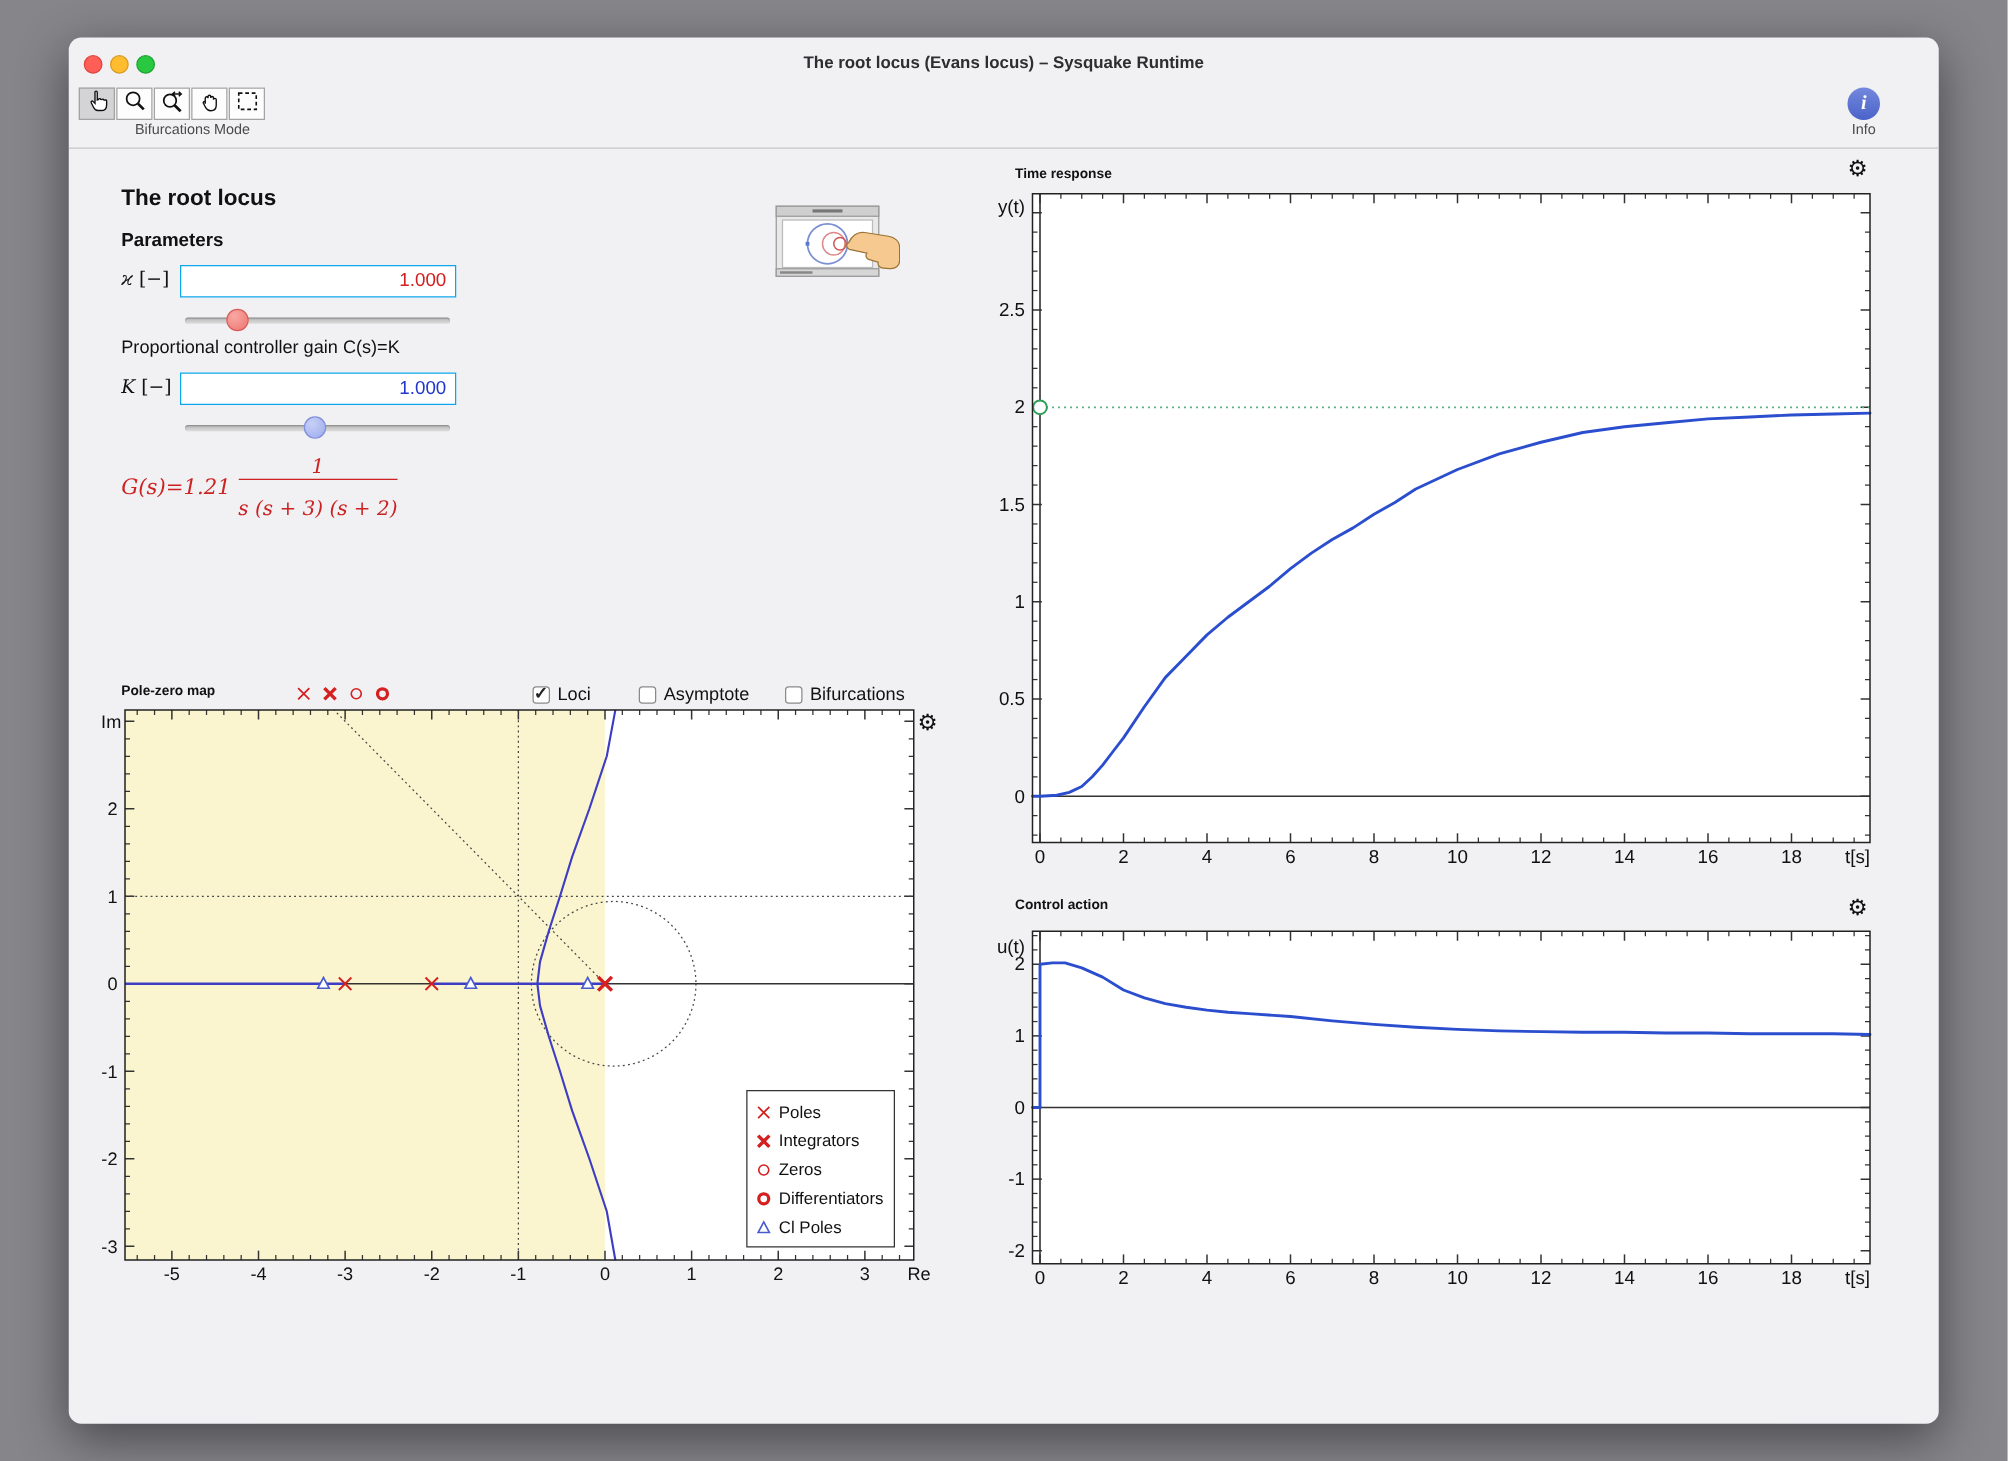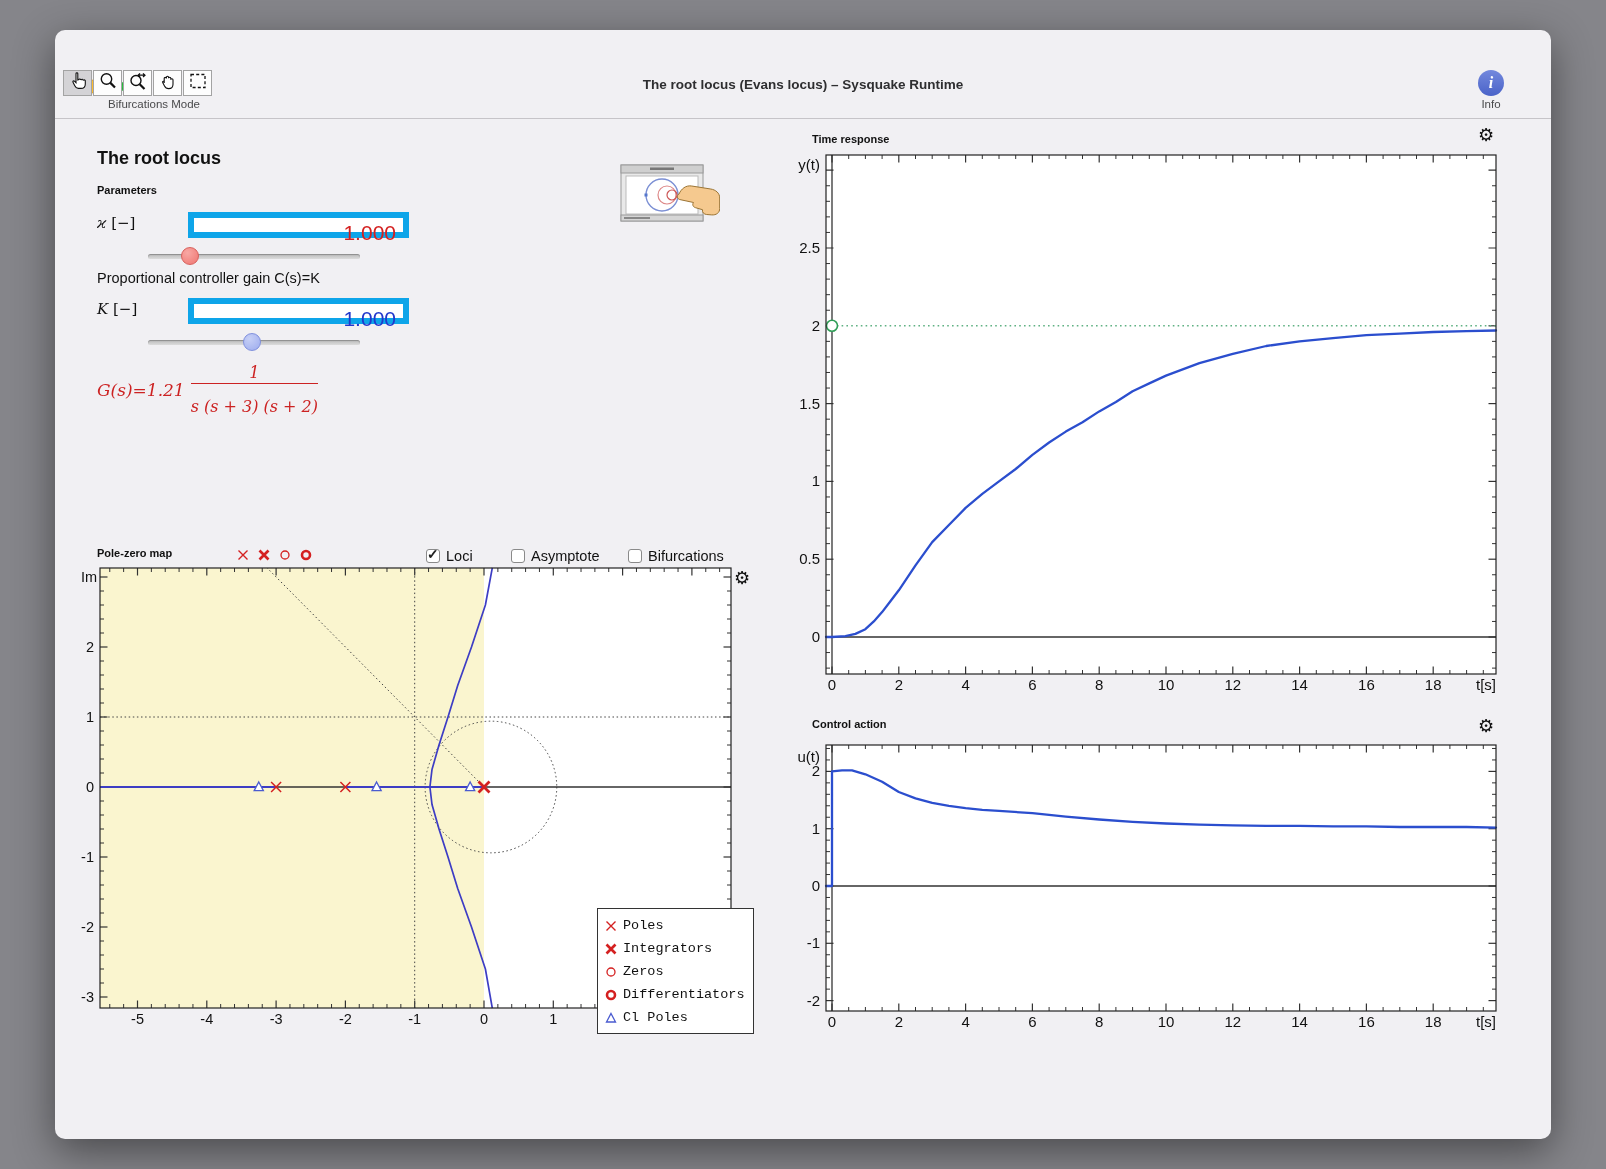--- a/index.html
+++ b/index.html
@@ -1,36 +1,36 @@
 <!DOCTYPE html>
 <html><head>
 <meta charset="utf-8">
 <style>
   html,body{margin:0;padding:0;}
   body{width:1606px;height:1169px;background:#85858a;font-family:"Liberation Sans",sans-serif;position:relative;overflow:hidden;}
   .window{position:absolute;left:55px;top:30px;width:1496px;height:1109px;background:#f1f0f3;border-radius:10px;box-shadow:0 12px 40px rgba(0,0,0,.45);overflow:hidden;}
-  .titlebar{position:absolute;left:0;top:0;width:100%;height:38px;margin-top:35px;}
+  .titlebar{position:absolute;left:0;top:0;width:100%;height:38px;}
   .tl{position:absolute;top:14px;width:13px;height:13px;border-radius:50%;}
   .tl.red{left:12px;background:#ff5f57;border:.5px solid #e0443e;}
   .tl.yellow{left:33px;background:#febc2e;border:.5px solid #d89c22;}
   .tl.green{left:54px;background:#28c840;border:.5px solid #1ca42f;}
   .title{position:absolute;left:0;right:0;top:0;height:38px;line-height:40px;text-align:center;font-weight:bold;font-size:13.5px;color:#2e2e30;}
   .toolbar{position:absolute;left:0;top:38px;width:100%;height:50px;}
   .toolbtn{position:absolute;top:2px;width:29px;height:26px;background:#fdfdfd;border:1px solid #a3a3a3;box-sizing:border-box;display:flex;align-items:center;justify-content:center;}
   .toolbtn.sel{background:#d4d3d6;}
   .toolbar-label{position:absolute;top:30px;font-size:11.5px;color:#4a4a4c;}
   .infobtn{position:absolute;width:26px;height:26px;border-radius:50%;background:linear-gradient(#7388dd,#4a63c8);color:#fff;text-align:center;line-height:26px;font-family:"Liberation Serif",serif;font-style:italic;font-weight:bold;font-size:16px;}
   .info-label{position:absolute;font-size:11.5px;color:#4a4a4c;}
   .hdr-sep{position:absolute;left:0;top:88px;width:100%;height:1px;background:#c6c4c8;}
   .h1{position:absolute;font-size:18px;font-weight:bold;color:#111;}
-  .h2{position:absolute;font-size:11px;font-weight:bold;color:#111;}
+  .h2{position:absolute;font-size:15px;font-weight:bold;color:#111;}
   .lbl{position:absolute;font-size:14.5px;color:#111;}
   .sym{position:absolute;font-family:"DejaVu Serif",serif;font-size:15px;color:#111;}
   .sym i{font-style:italic;}
-  .numbox{position:absolute;width:221px;height:26px;background:#fff;border:6px solid #0ea5e9;box-sizing:border-box;font-size:21px;text-align:right;padding:3px 7px 0 0;margin-left:44px;}
+  .numbox{position:absolute;width:221px;height:26px;background:#fff;border:1px solid #0ea5e9;box-sizing:border-box;font-size:15px;text-align:right;padding:3px 7px 0 0;}
   .numbox.red{color:#d42020;}
   .numbox.blue{color:#2138cc;}
   .slider{position:absolute;width:212px;height:18px;}
   .slider .track{position:absolute;left:0;top:7px;width:100%;height:5px;border-radius:3px;background:linear-gradient(#b9b9b9,#dcdcdc);box-shadow:inset 0 1px 1px rgba(0,0,0,.25);}
   .slider .knob{position:absolute;top:0;width:18px;height:18px;border-radius:50%;box-sizing:border-box;}
   .knob.red{background:radial-gradient(circle at 35% 30%,#f8a8a4,#ef7570);border:1px solid #d8605c;}
   .knob.blue{background:radial-gradient(circle at 35% 30%,#c7d0f6,#9cabee);border:1px solid #8090dd;}
   .formula{position:absolute;display:flex;align-items:center;color:#cc2222;font-family:"DejaVu Serif",serif;font-style:italic;}
   .formula .lhs{font-size:17px;margin-right:6px;}
   .frac{display:inline-block;text-align:center;font-size:16px;}
@@ -369,21 +369,21 @@
       <text x="621.9" y="459" text-anchor="middle" font-size="14.5">3</text>
       <text x="656" y="459" text-anchor="start" font-size="14.5">Re</text>
       <text x="24" y="87" text-anchor="end" font-size="14.5">2</text>
       <text x="24" y="157" text-anchor="end" font-size="14.5">1</text>
       <text x="24" y="227" text-anchor="end" font-size="14.5">0</text>
       <text x="24" y="297" text-anchor="end" font-size="14.5">-1</text>
       <text x="24" y="367" text-anchor="end" font-size="14.5">-2</text>
       <text x="24" y="437" text-anchor="end" font-size="14.5">-3</text>
       <text x="27" y="17" text-anchor="end" font-size="14.5">Im</text>
     </svg>
-  <div class="legend" style="left:542px;top:878px;font-family:Liberation Mono, monospace;">
+  <div class="legend" style="left:542px;top:842px;">
     <div class="row">
         <span class="mk">
           <svg width="14" height="14" viewBox="0 0 14 14">
             <path d="M2.5 2.5 L11.5 11.5 M11.5 2.5 L2.5 11.5" stroke="#d42020" stroke-width="1.4" fill="none"></path>
           </svg>
         </span>
         <span>Poles</span>
       </div>
     <div class="row">
         <span class="mk">

